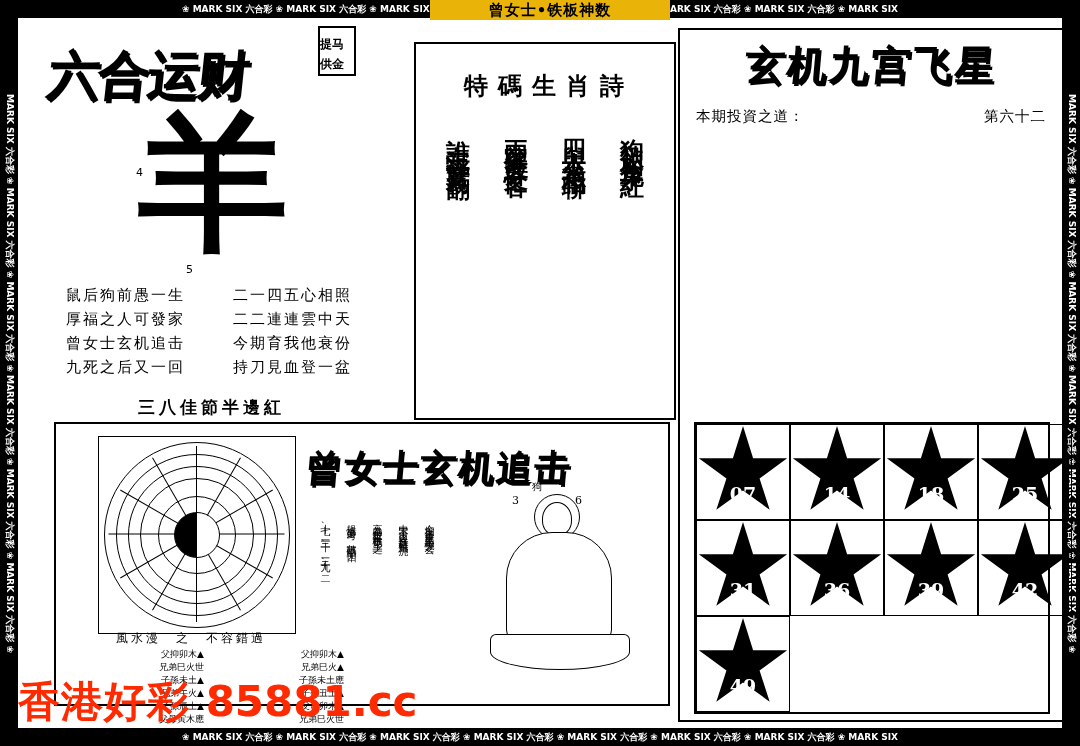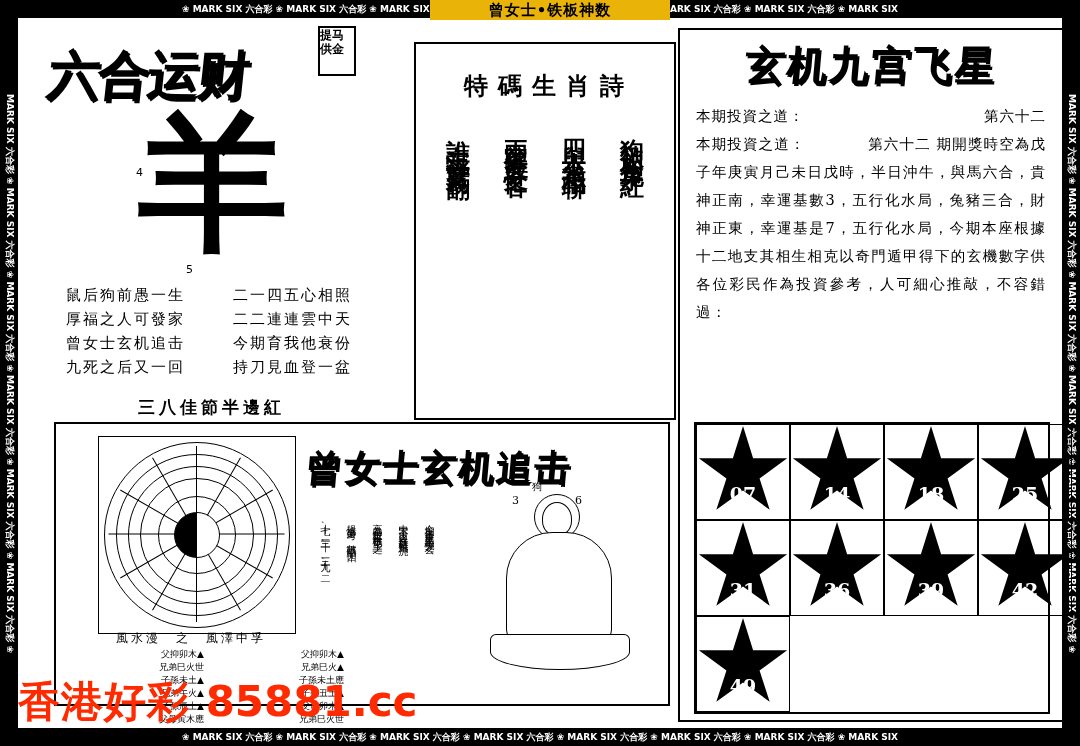--- a/index.html
+++ b/index.html
@@ -83,22 +83,22 @@
   }
   .zodiac-big{
     position:absolute;left:120px;top:88px;
     font-family:"DejaVu Serif","Liberation Serif",serif;
     font-size:150px;font-weight:bold;line-height:150px;
     color:#000;
   }
   .corner-box{
     position:absolute;left:300px;top:8px;
     width:34px;height:46px;border:2px solid #000;
-    display:flex;flex-direction:column;align-items:center;justify-content:flex-start;
-    font-size:12px;font-weight:bold;line-height:14px;
+    display:flex;flex-direction:column;align-items:center;justify-content:flex-end;
+    font-size:12px;font-weight:bold;line-height:20px;
     font-family:"DejaVu Serif","Liberation Serif",serif;
   }
   .num-4{position:absolute;left:118px;top:148px;font-size:11px;}
   .num-5{position:absolute;left:168px;top:245px;font-size:11px;}
   .poem-left{
     position:absolute;left:48px;top:265px;
     font-family:"DejaVu Serif","Liberation Serif",serif;
     font-size:15px;line-height:24px;letter-spacing:2px;
   }
   .poem-right{
@@ -357,22 +357,20 @@
       </div>
     </div>
 
     <div class="panel-right">
       <div class="right-banner">玄机九宫飞星</div>
       <div class="right-text">
         <div class="lead">
           <span>本期投資之道：</span>
           <span>第六十二</span>
         </div>
-        <div style="white-space:normal;">本期投資之道：　　　　第六十二
-期開獎時空為戊子年庚寅月己未日戊時，半日沖牛，與馬六合，貴神正南，幸運基數3，五行化水局，兔豬三合，財神正東，幸運基是7，五行化水局，今期本座根據十二地支其相生相克以奇門遁甲得下的玄機數字供各位彩民作為投資參考，人可細心推敲，不容錯過：</div>
       </div>
 
       <div class="grid-wrap">
         <div class="cell">
           <div class="cell-tag">
             <b>火九</b>
             <b>白一</b>
           </div>
           <div class="star"></div>
           <div class="star-num">07</div>
@@ -423,21 +421,21 @@
         <div class="ring r5"></div>
         <div class="spoke" style="transform:rotate(0deg)"></div>
         <div class="spoke" style="transform:rotate(30deg)"></div>
         <div class="spoke" style="transform:rotate(60deg)"></div>
         <div class="spoke" style="transform:rotate(90deg)"></div>
         <div class="spoke" style="transform:rotate(120deg)"></div>
         <div class="spoke" style="transform:rotate(150deg)"></div>
         <div class="taiji"></div>
       </div>
 
-      <div class="compass-caption">風水漫　之　風澤中孚</div>
+      <div class="compass-caption">風水漫　之　不容錯過</div>
 
       <div class="hex-table">
         <div class="hex-col">
           <div class="hex-row">
             <span>父抑卯木</span>
             <span>▲</span>
           </div>
           <div class="hex-row">
             <span>兄弟巳火</span>
             <span>世</span>

